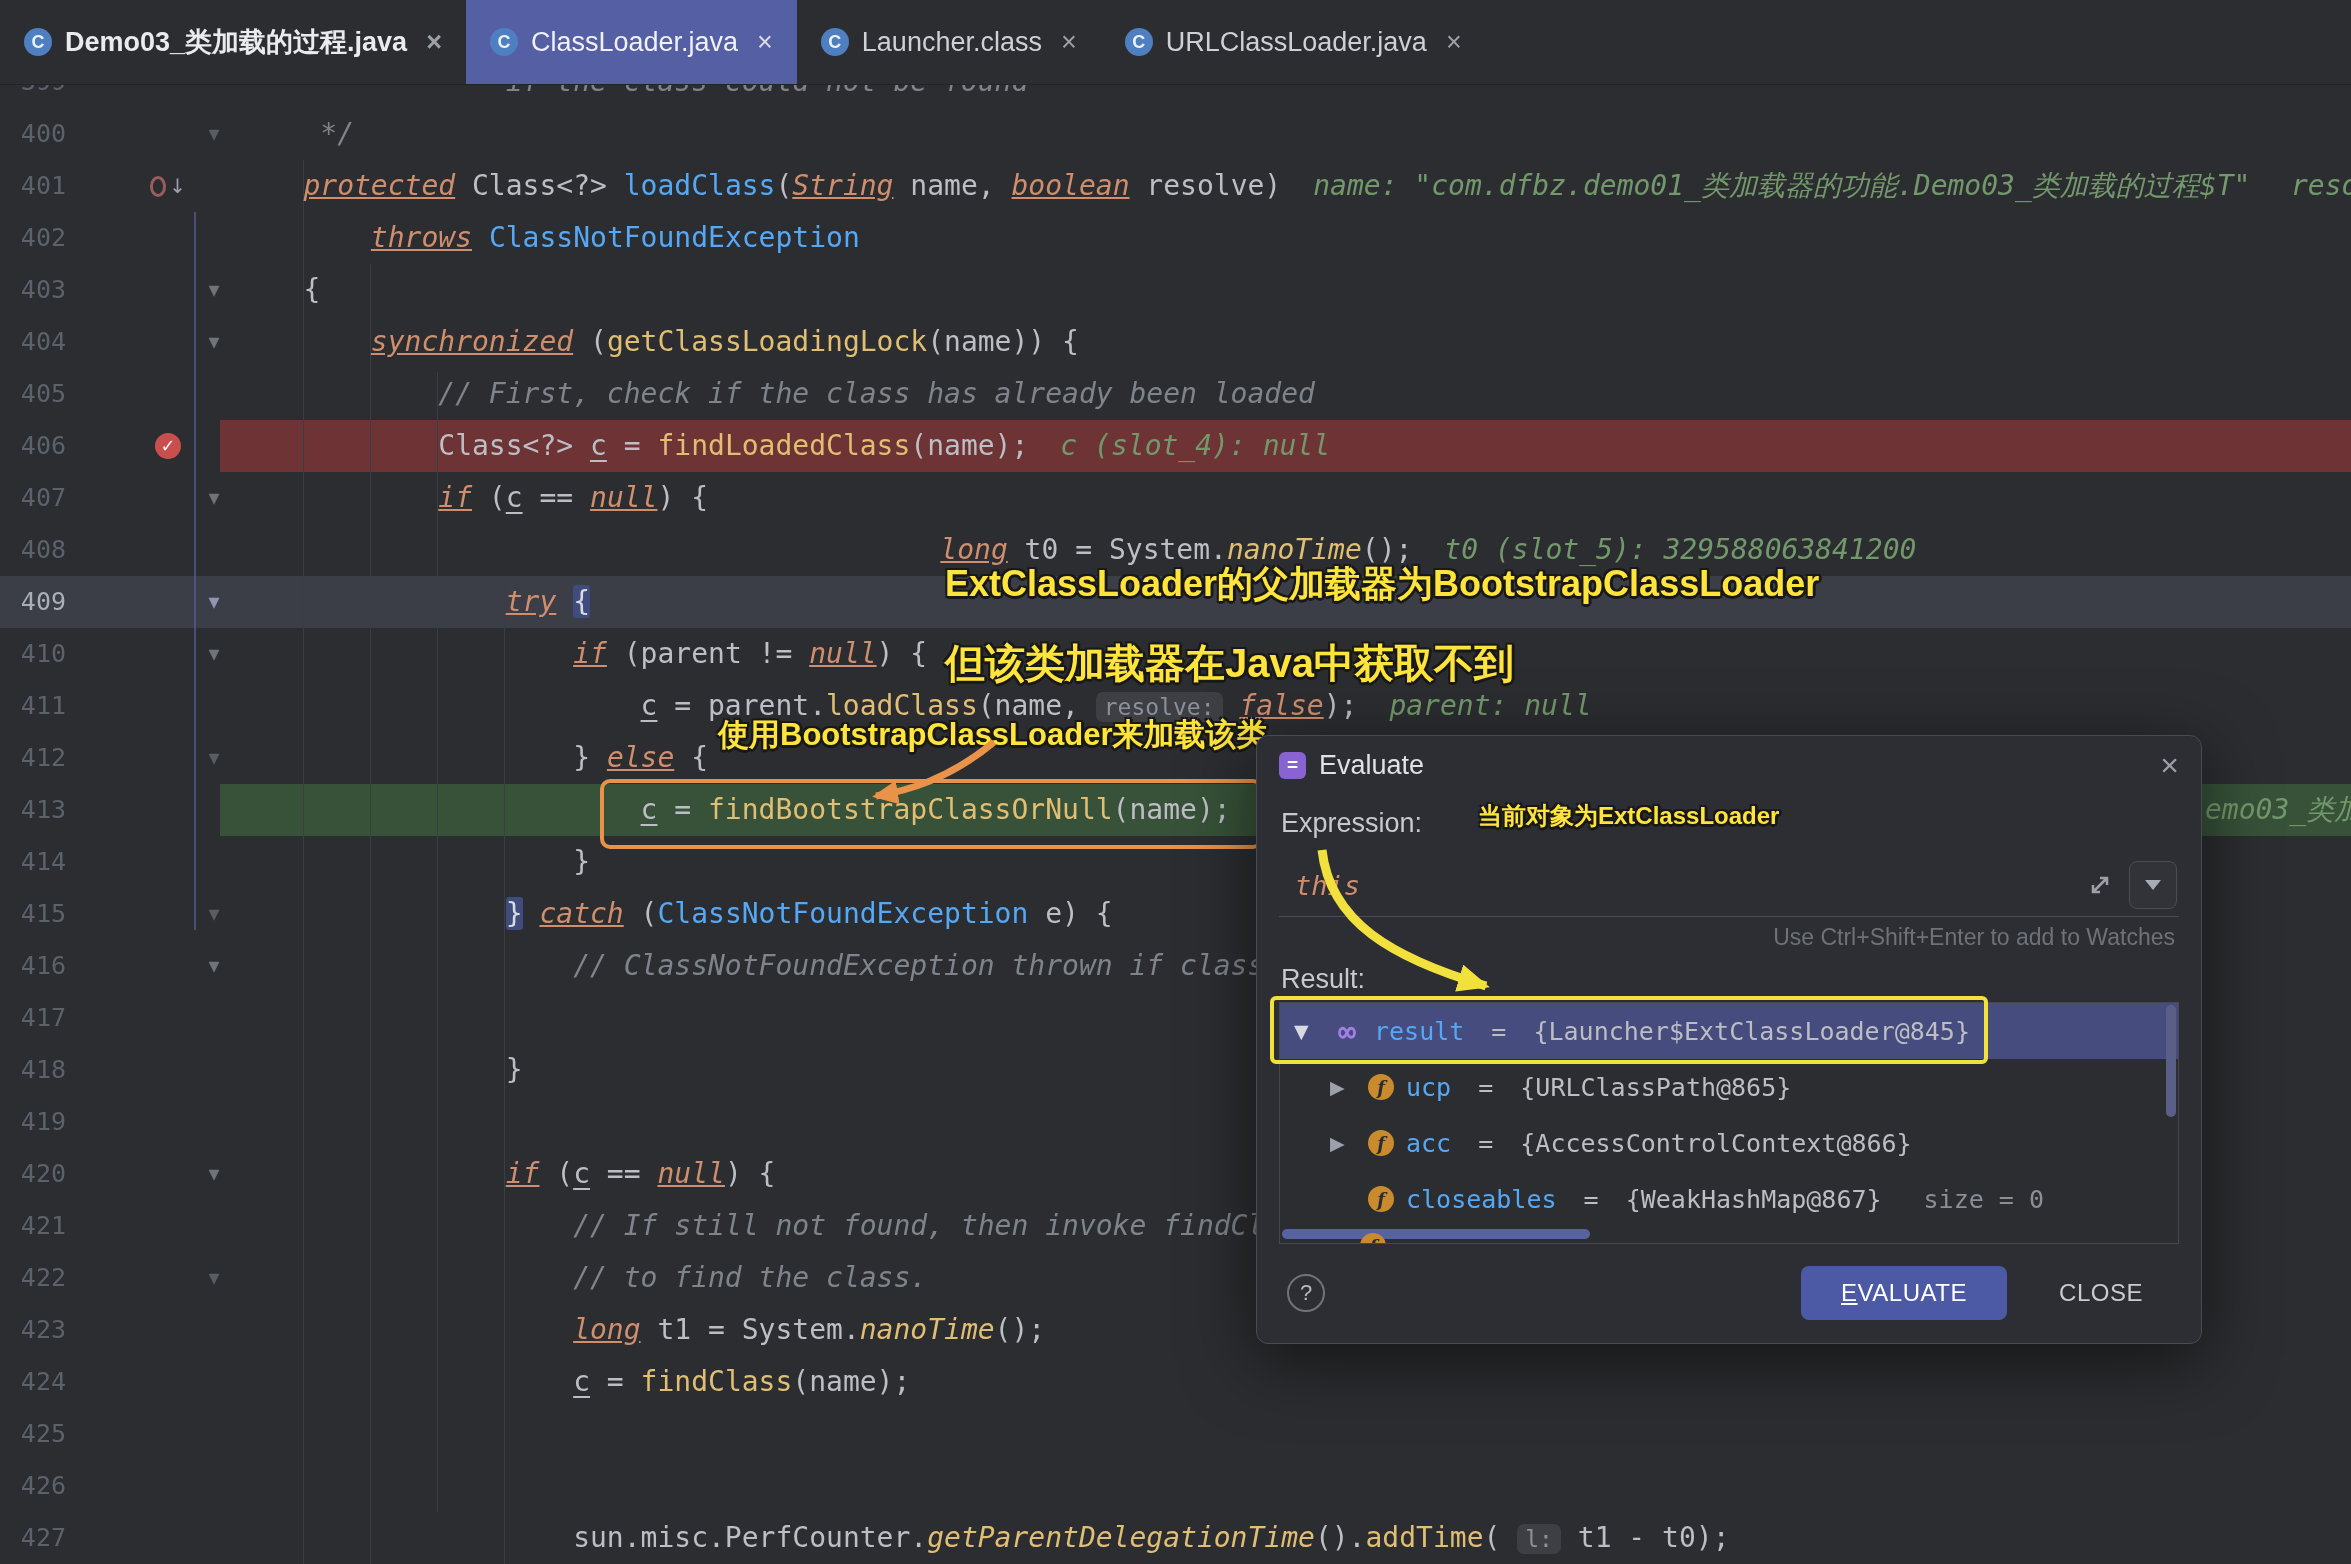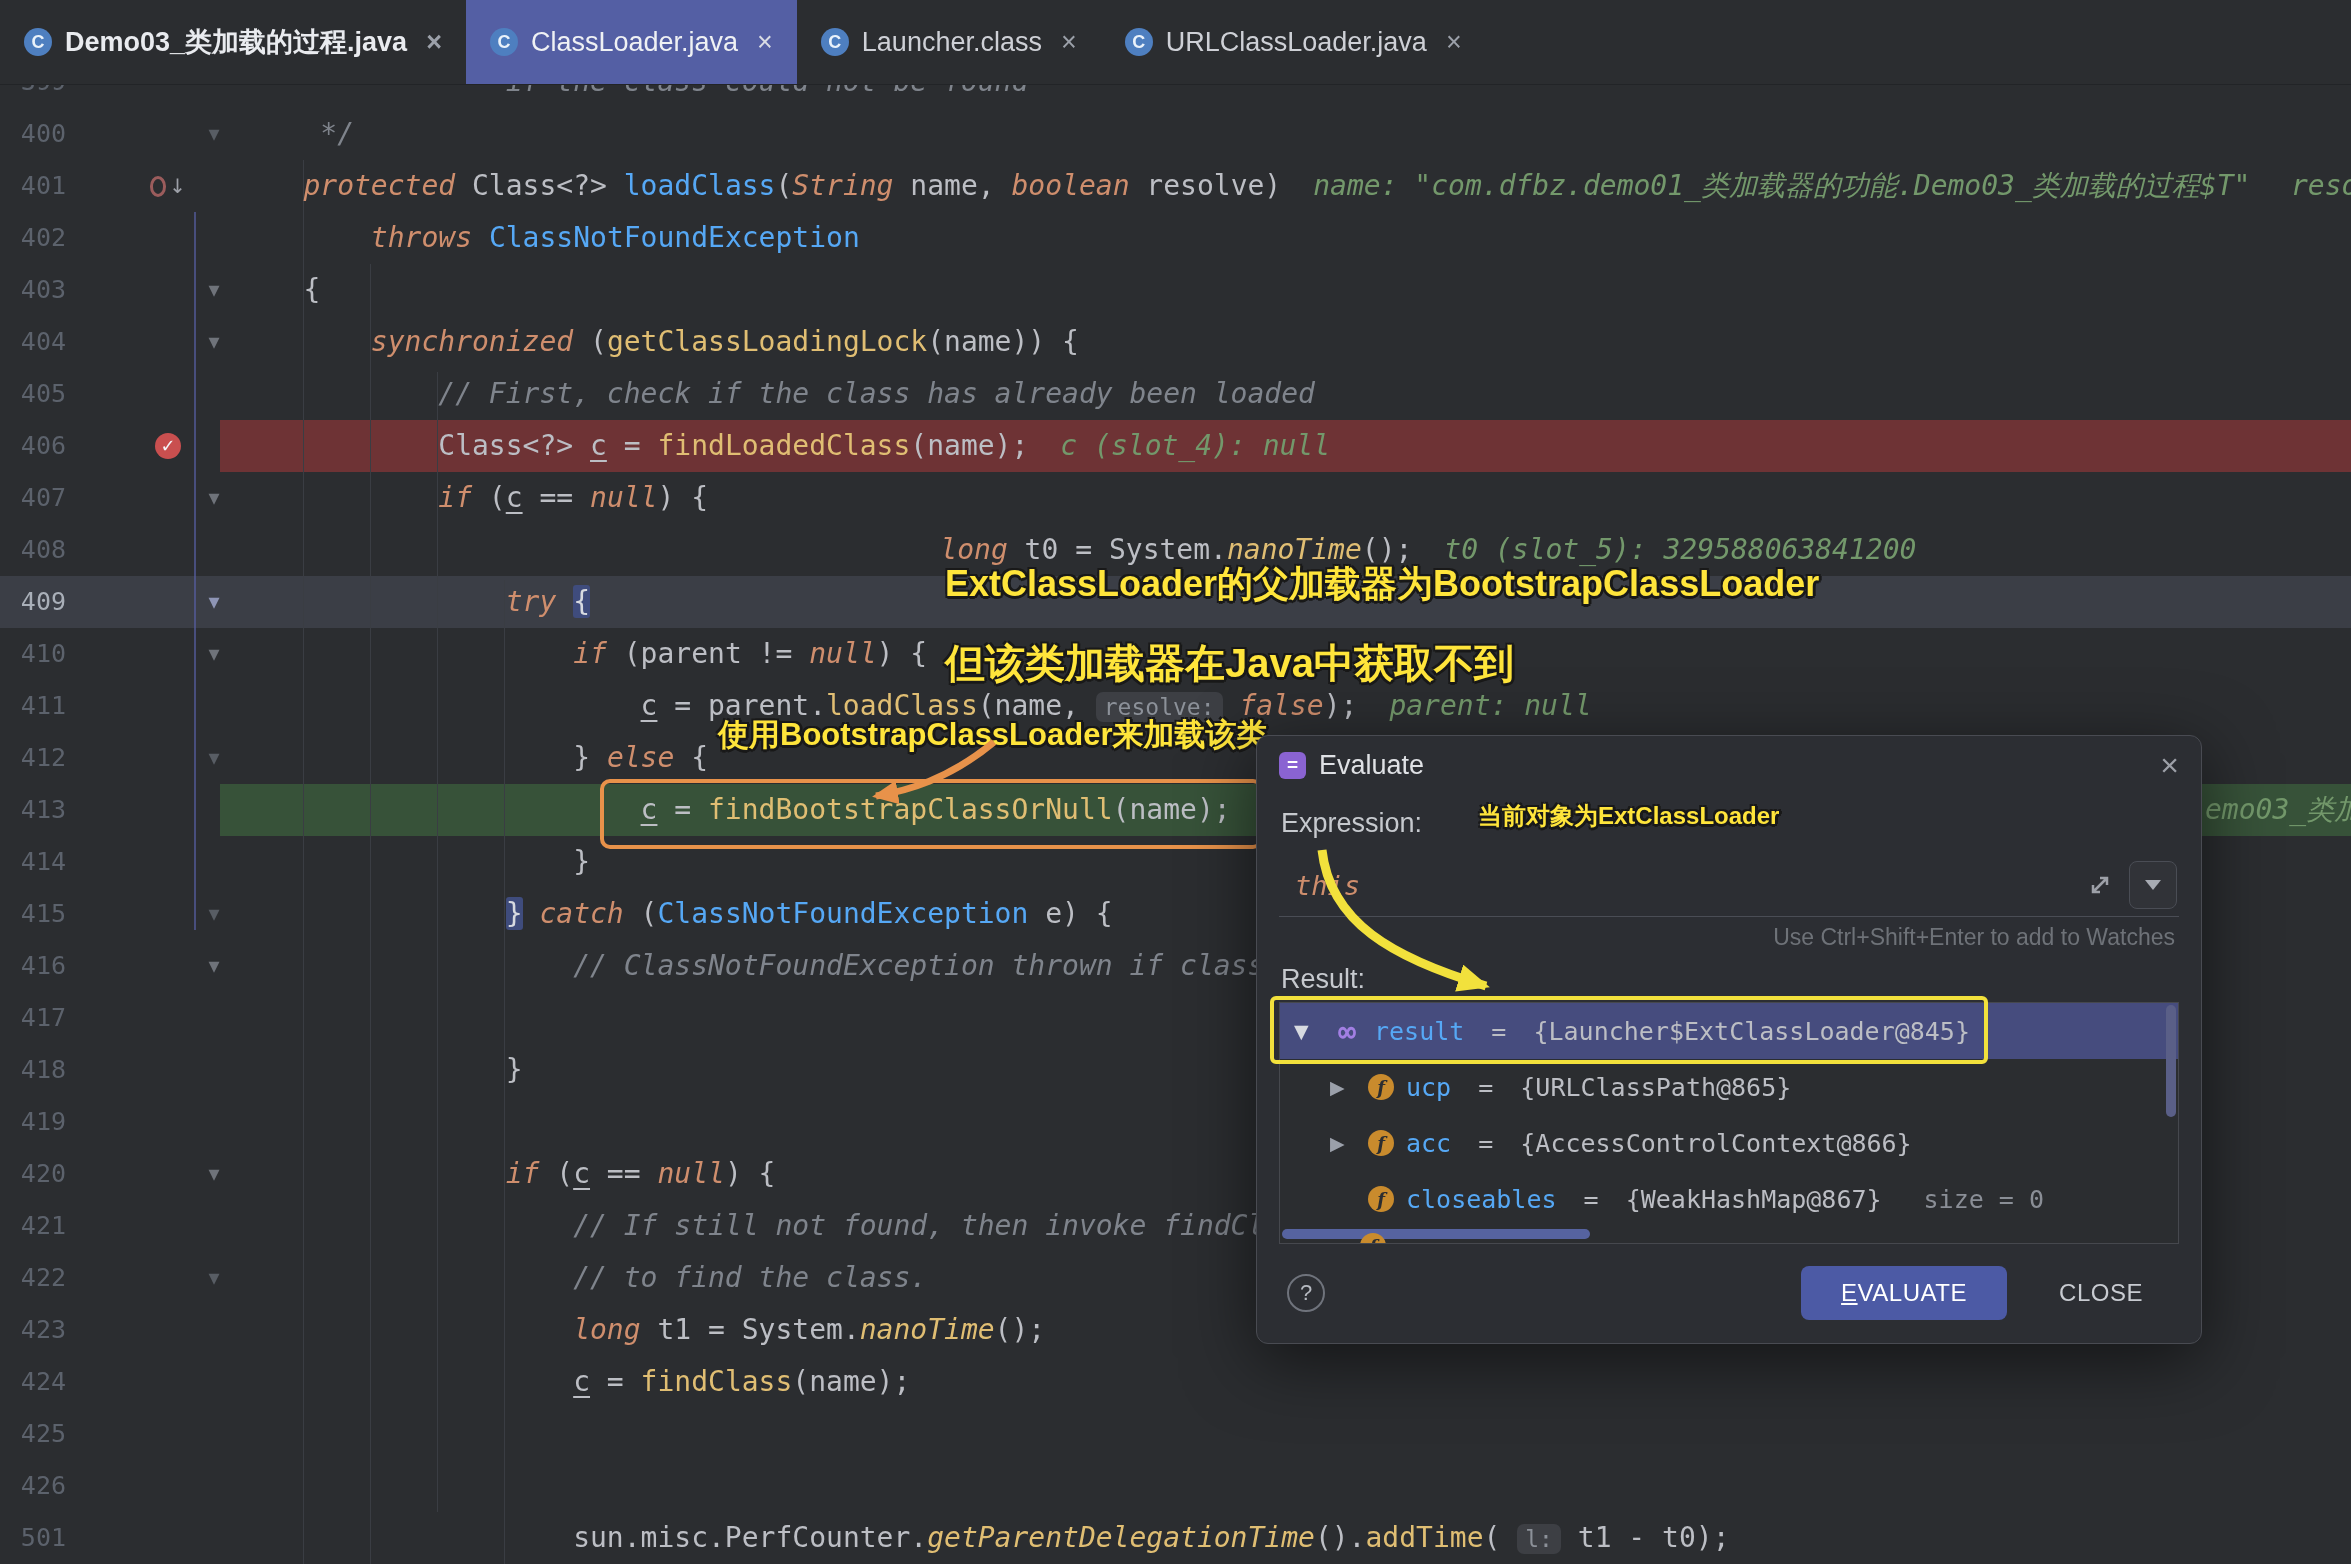--- a/index.html
+++ b/index.html
@@ -37,21 +37,21 @@
   .gicon-fold{color:#585D64;font-size:22px;}
   .gicon-chevdark{color:#8E95B5;font-size:22px;}
   .gicon-breakpoint,.gicon-ring{left:150px;display:flex;align-items:center;justify-content:center;gap:3px;}
   .bp{width:26px;height:26px;background:#C94F4F;border-radius:50%;display:flex;
       align-items:center;justify-content:center;}
   .bp-check{font-size:18px;color:#F4F6F9;line-height:1;}
   .ring{width:15px;height:15px;border:3px solid #9B5C5C;border-radius:50%;}
   .ring-arrow{color:#9DA0A8;font-size:20px;line-height:1;}
 
   .tk-d{color:#BCBEC4;}
-  .tk-k{color:#CF8E6D;font-style:italic;}
+  .tk-k{color:#CF8E6D;font-style:italic;text-decoration:underline;}
   .tk-m{color:#E0BE73;}
   .tk-mi{color:#E0BE73;font-style:italic;}
   .tk-md{color:#56A8F5;}
   .tk-cls{color:#56A8F5;}
   .tk-c{color:#7F848C;font-style:italic;}
   .tk-u{color:#BCBEC4;text-decoration:underline;text-underline-offset:5px;}
   .tk-ph{font-style:normal;color:#8C9199;background:#3D3F44;border-radius:7px;
          padding:2px 8px;font-size:23px;}
   .tk-bh{background:#3F4C7D;border-radius:3px;color:#D7DAE0;}
   .hint{color:#73986B;font-style:italic;margin-left:32px;}
@@ -178,21 +178,21 @@
       <div class="lnum" style="top: 1096px;">419</div>
       <div class="lnum" style="top: 1148px;">420</div>
       <div class="gicon gicon-chev" style="top: 1148px;">▾</div>
       <div class="lnum" style="top: 1200px;">421</div>
       <div class="lnum" style="top: 1252px;">422</div>
       <div class="gicon gicon-fold" style="top: 1252px;">▾</div>
       <div class="lnum" style="top: 1304px;">423</div>
       <div class="lnum" style="top: 1356px;">424</div>
       <div class="lnum" style="top: 1408px;">425</div>
       <div class="lnum" style="top: 1460px;">426</div>
-      <div class="lnum" style="top: 1512px;">501</div>
+      <div class="lnum" style="top: 1512px;">427</div>
     </div>
   <div id="code-lines">
       <div class="line" style="top: 56px;"><span class="tk-c">     *          if the class could not be found</span></div>
       <div class="line" style="top: 108px;"><span class="tk-c">     */</span></div>
       <div class="line" style="top: 160px;"><span class="tk-d">    </span><span class="tk-k">protected</span><span class="tk-d"> Class&lt;?&gt; </span><span class="tk-md">loadClass</span><span class="tk-d">(</span><span class="tk-k">String</span><span class="tk-d"> name, </span><span class="tk-k">boolean</span><span class="tk-d"> resolve)</span><span class="hint">name: "com.dfbz.demo01_类加载器的功能.Demo03_类加载的过程$T"</span></div>
       <div class="line" style="top: 212px;"><span class="tk-d">        </span><span class="tk-k">throws</span><span class="tk-d"> </span><span class="tk-cls">ClassNotFoundException</span></div>
       <div class="line" style="top: 264px;"><span class="tk-d">    {</span></div>
       <div class="line" style="top: 316px;"><span class="tk-d">        </span><span class="tk-k">synchronized</span><span class="tk-d"> (</span><span class="tk-m">getClassLoadingLock</span><span class="tk-d">(name)) {</span></div>
       <div class="line" style="top: 368px;"><span class="tk-d">            </span><span class="tk-c">// First, check if the class has already been loaded</span></div>
       <div class="line" style="top: 420px;"><span class="tk-d">            </span><span class="tk-d">Class&lt;?&gt; </span><span class="tk-u">c</span><span class="tk-d"> = </span><span class="tk-m">findLoadedClass</span><span class="tk-d">(name);</span><span class="hint">c (slot_4): null</span></div>

